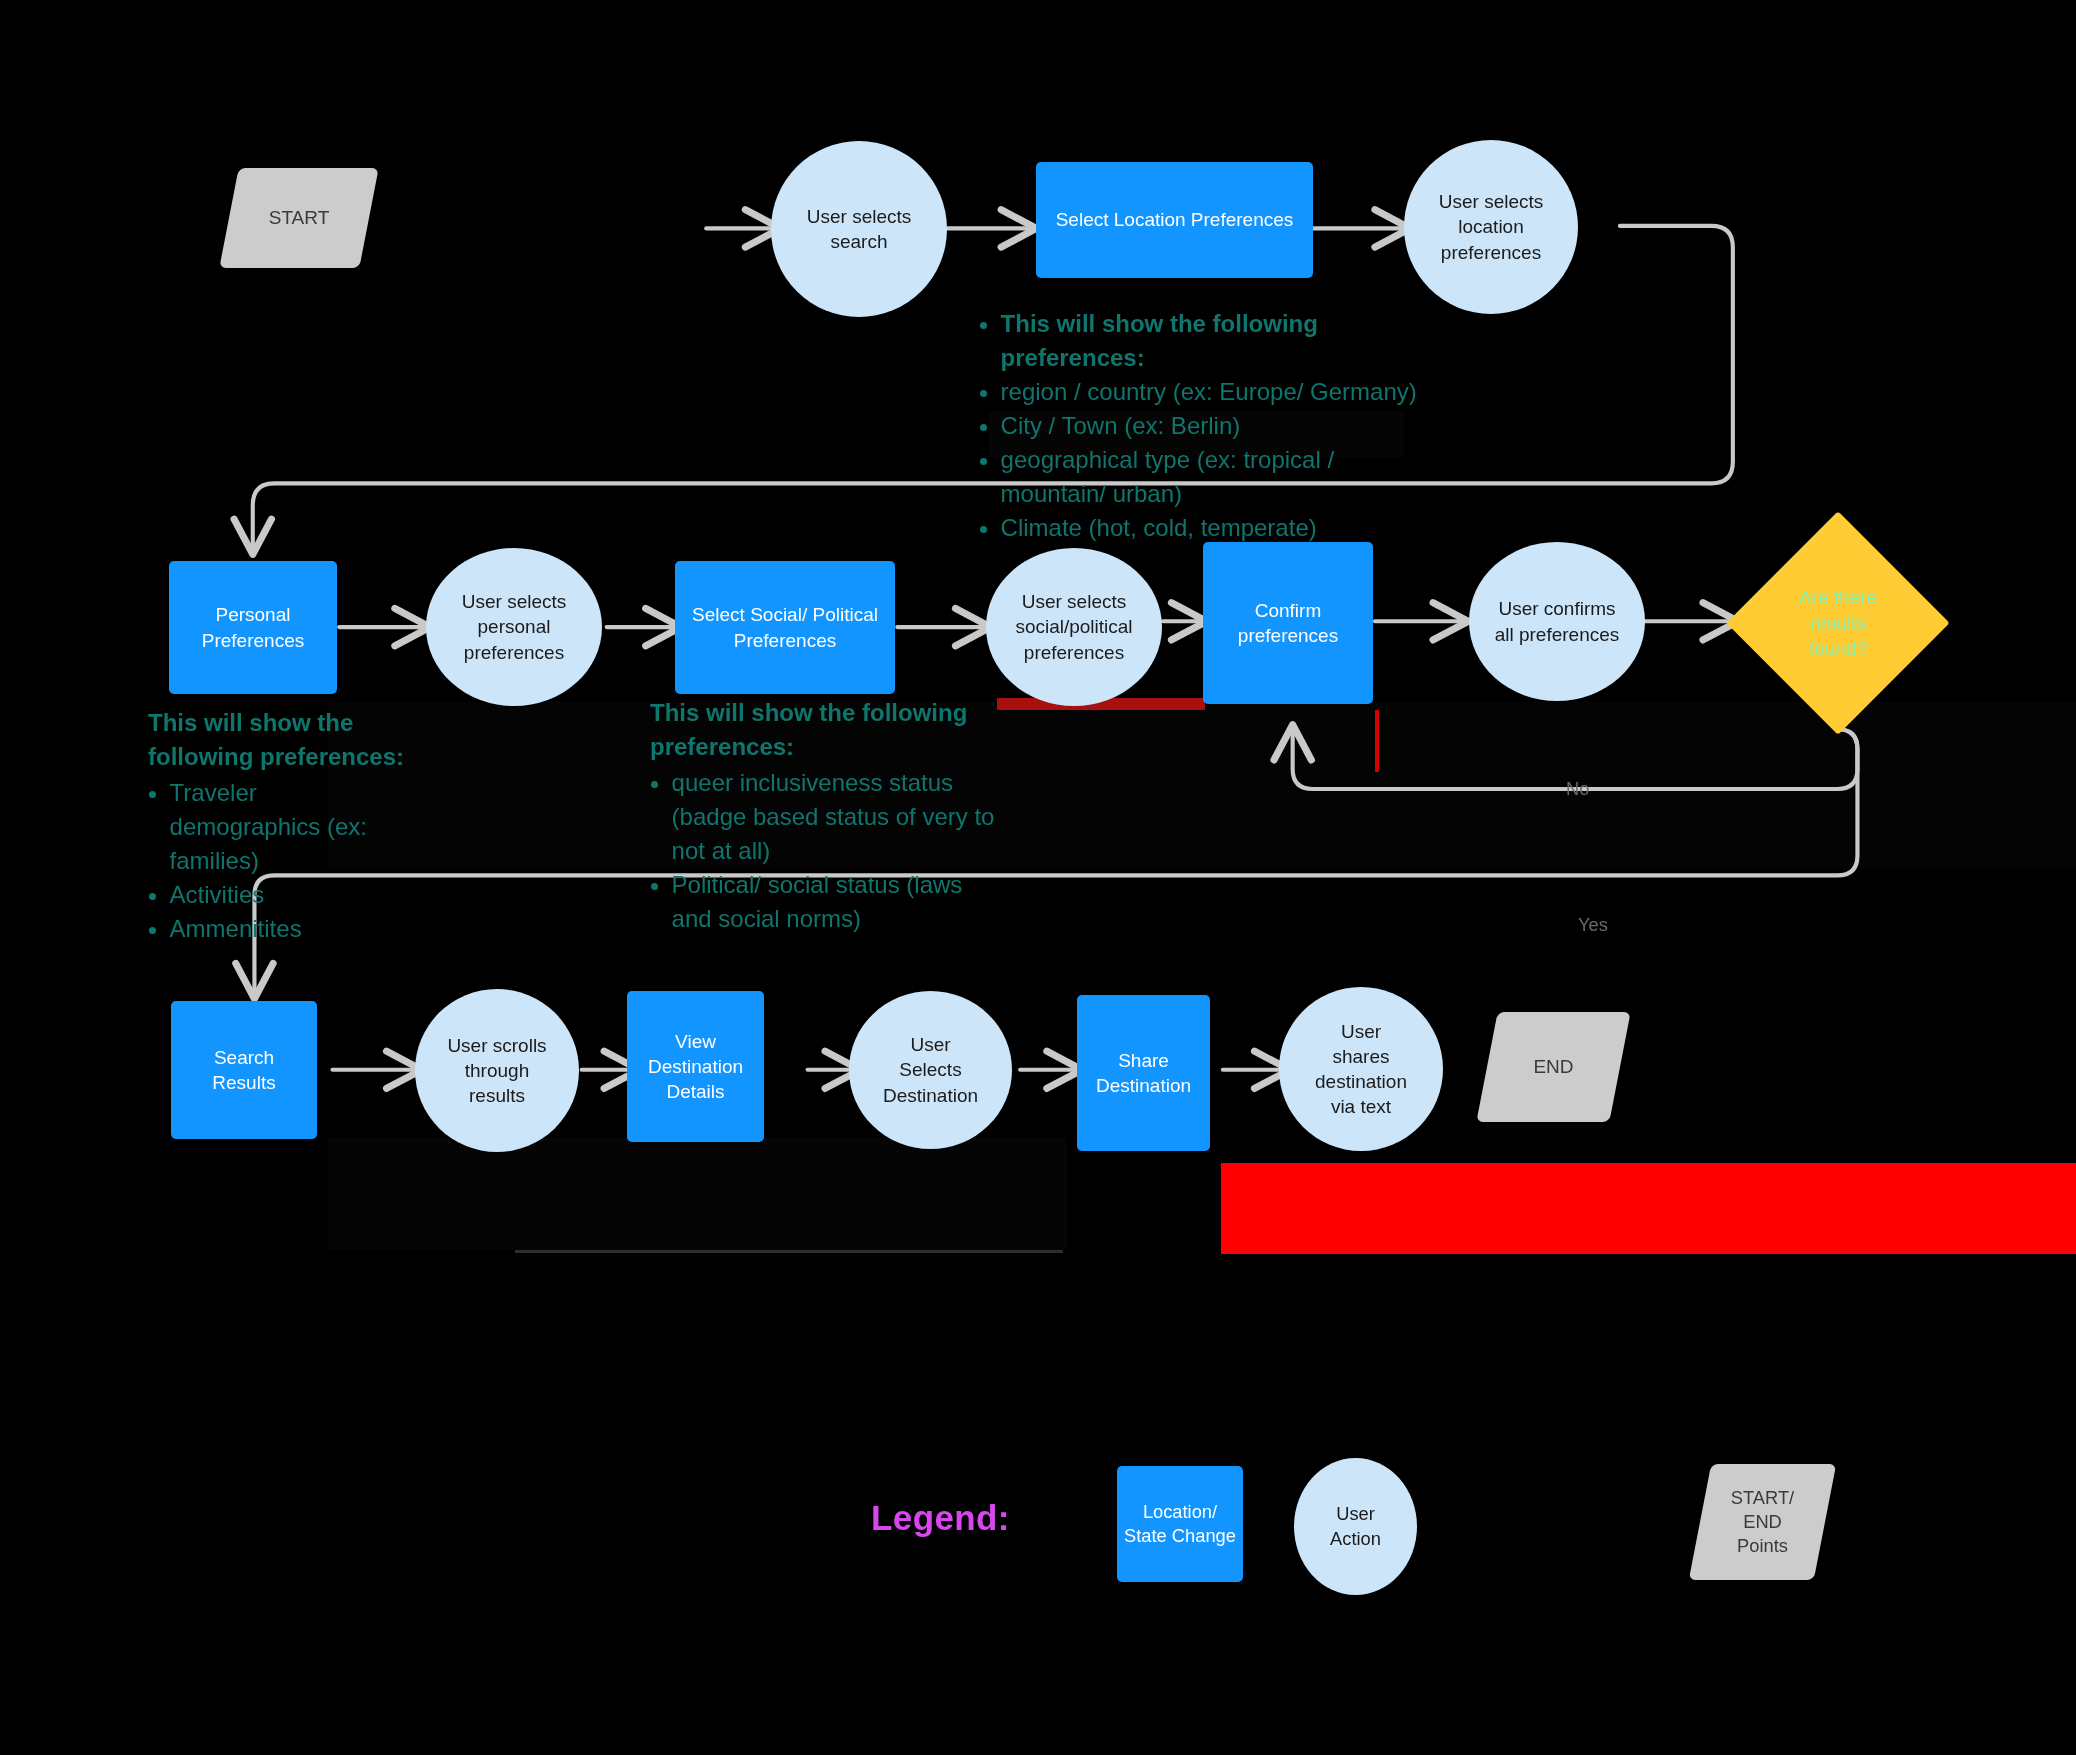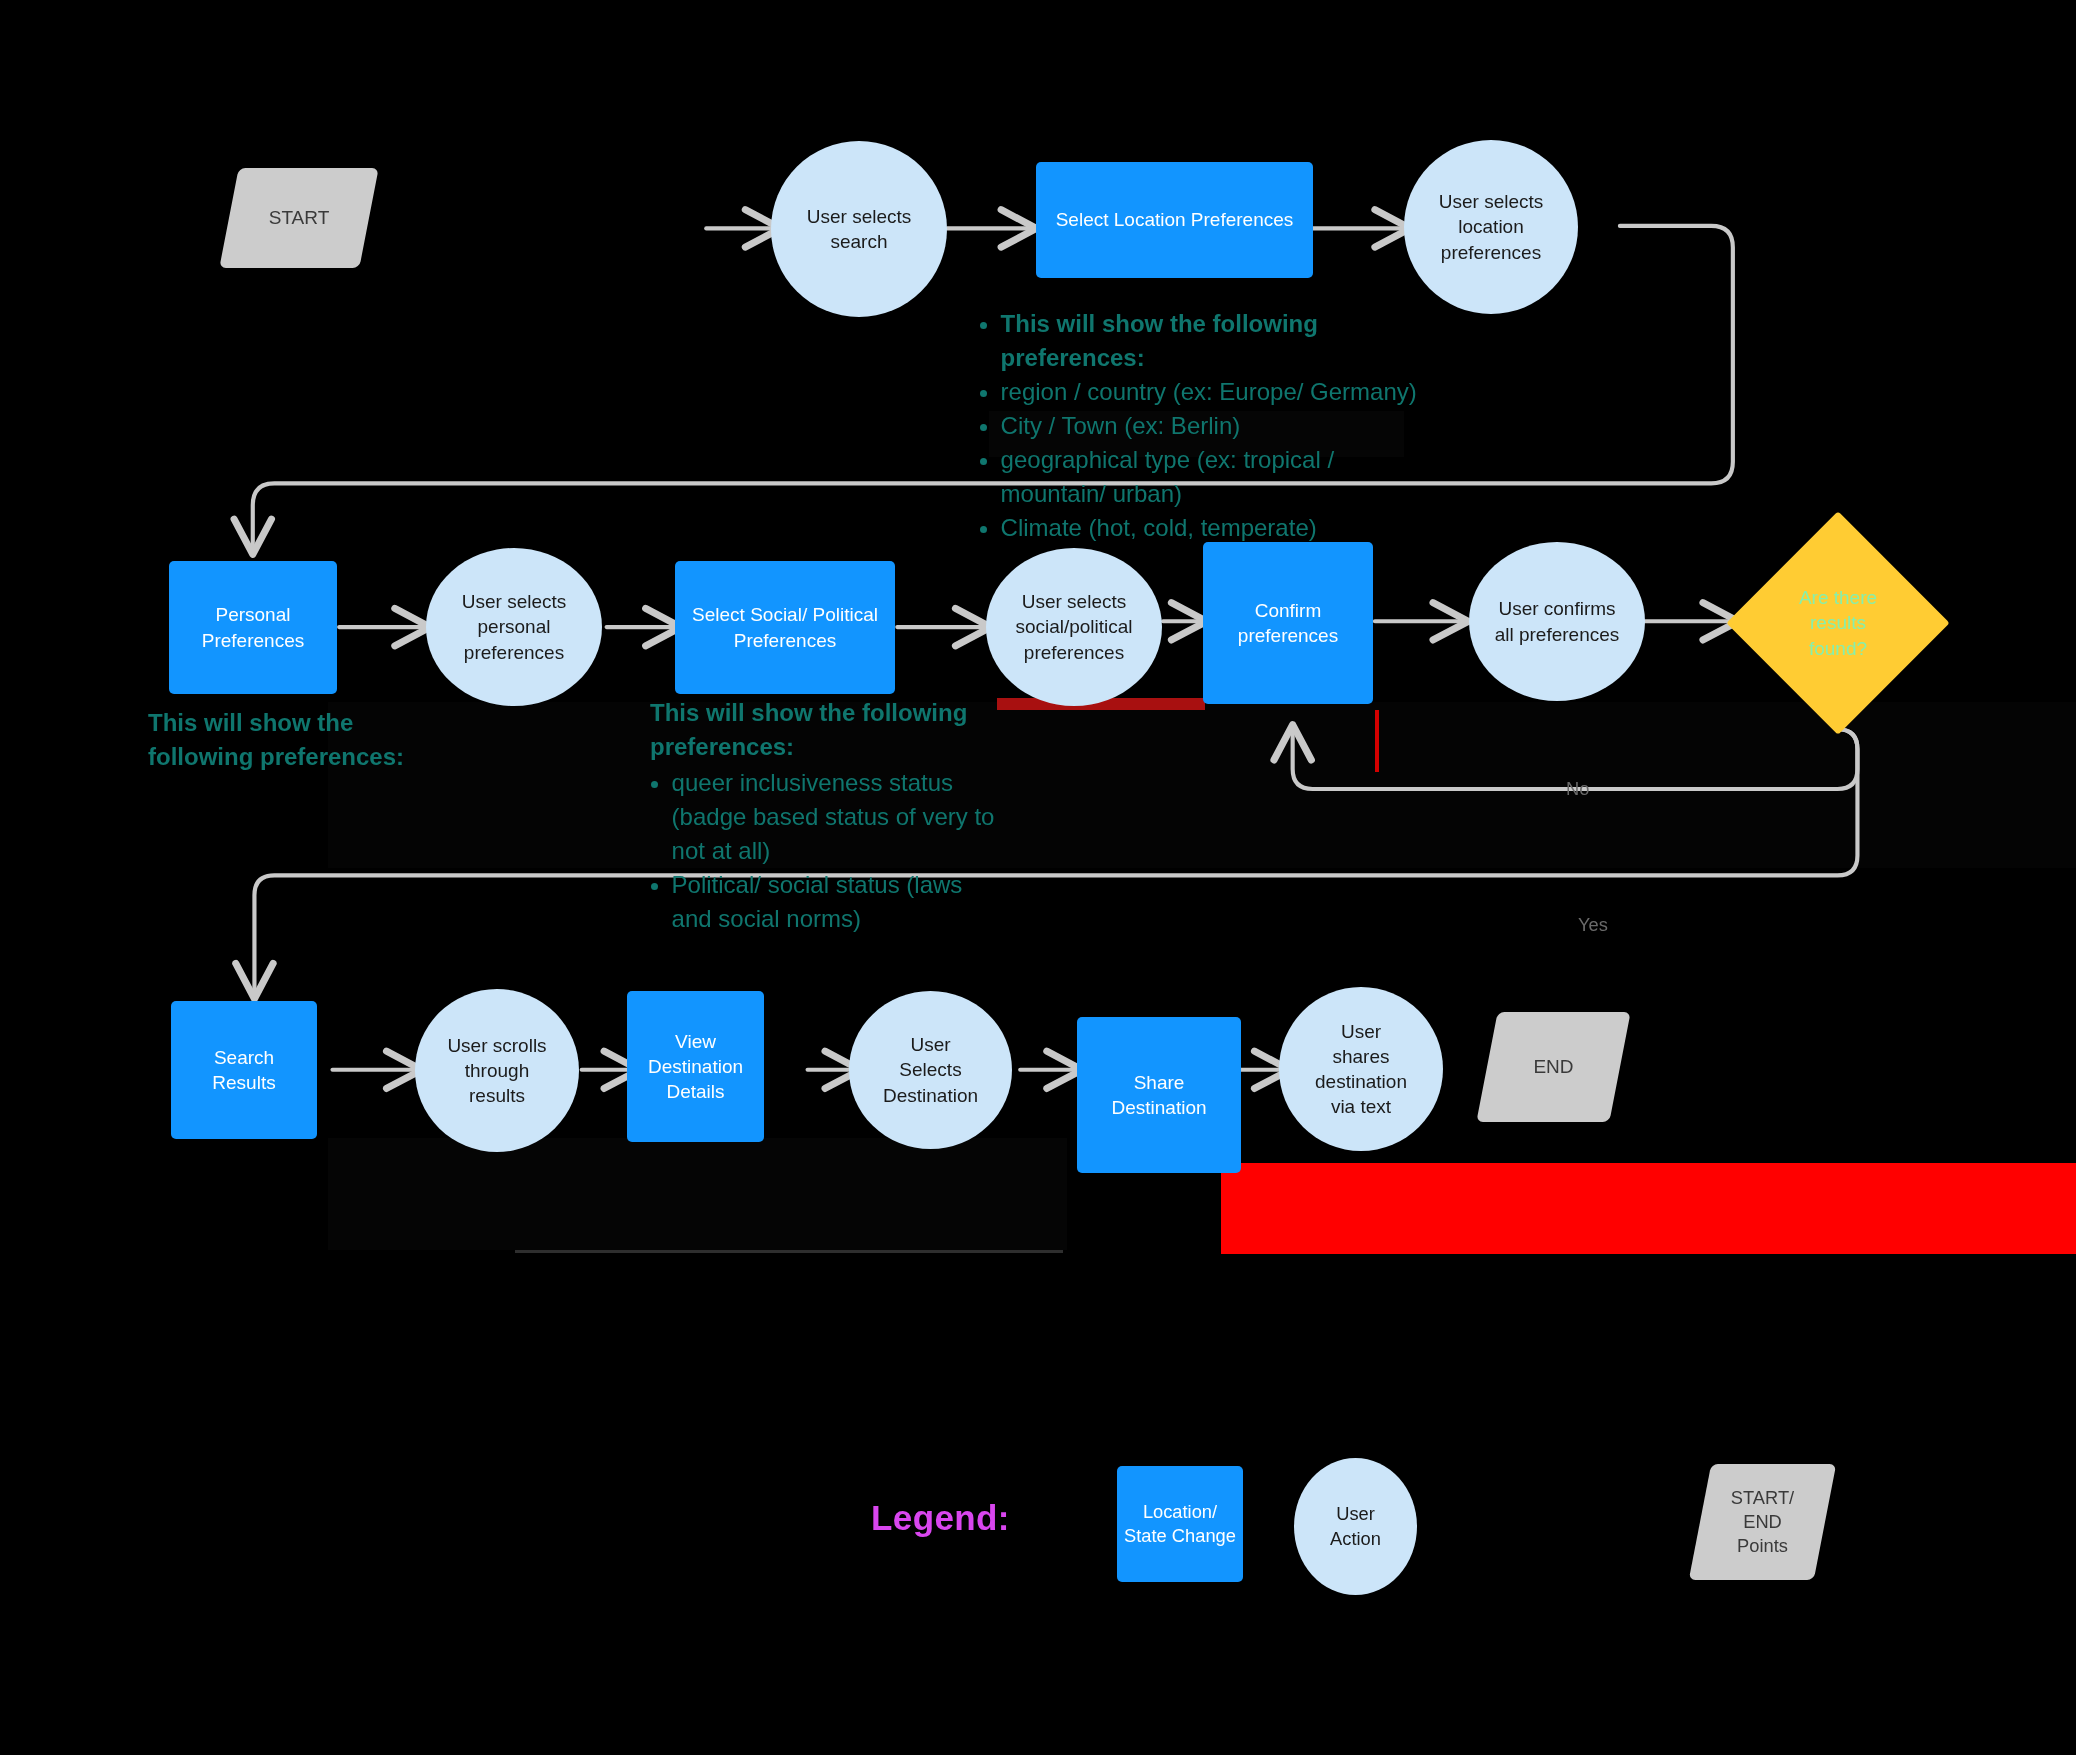--- a/index.html
+++ b/index.html
@@ -207,20 +207,25 @@
     <div class="decision-label" style="white-space:pre-line;">Are there
 results
 found?</div>
   </div>
 
   <span class="edge-label" style="left:1566px; top:778px;">No</span>
   <span class="edge-label" style="left:1578px; top:914px;">Yes</span>
 
   <div class="note" style="left:148px; top:706px; width:266px;">
     <span class="note-head">This will show the following preferences:</span>
+    <ul>
+      <li>Traveler demographics (ex: families)</li>
+      <li>Activities</li>
+      <li>Ammenitites</li>
+    </ul>
   </div>
 
   <div class="note" style="left:650px; top:696px; width:349px;">
     <span class="note-head">This will show the following preferences:</span>
     <ul>
       <li>queer inclusiveness status (badge based status of very to not at all)</li>
       <li>Political/ social status (laws and social norms)</li>
     </ul>
   </div>
 
@@ -232,21 +237,21 @@
 results</div>
 
   <div class="node proc" style="left:627px; top:991px; width:137px; height:151px; white-space:pre-line;">View
 Destination
 Details</div>
 
   <div class="node action" style="left:849px; top:991px; width:163px; height:158px; white-space:pre-line;">User
 Selects
 Destination</div>
 
-  <div class="node proc" style="left:1077px; top:1017px; width:164px; height:156px; white-space:pre-line;">Share
+  <div class="node proc" style="left:1077px; top:995px; width:133px; height:156px; white-space:pre-line;">Share
 Destination</div>
 
   <div class="node action" style="left:1279px; top:987px; width:164px; height:164px; white-space:pre-line;">User
 shares
 destination
 via text</div>
 
   <div class="terminal-wrap" style="left:1487px; top:1012px; width:133px; height:110px;">
     <div class="terminal-shape"></div>
     <div class="terminal-label">END</div>

